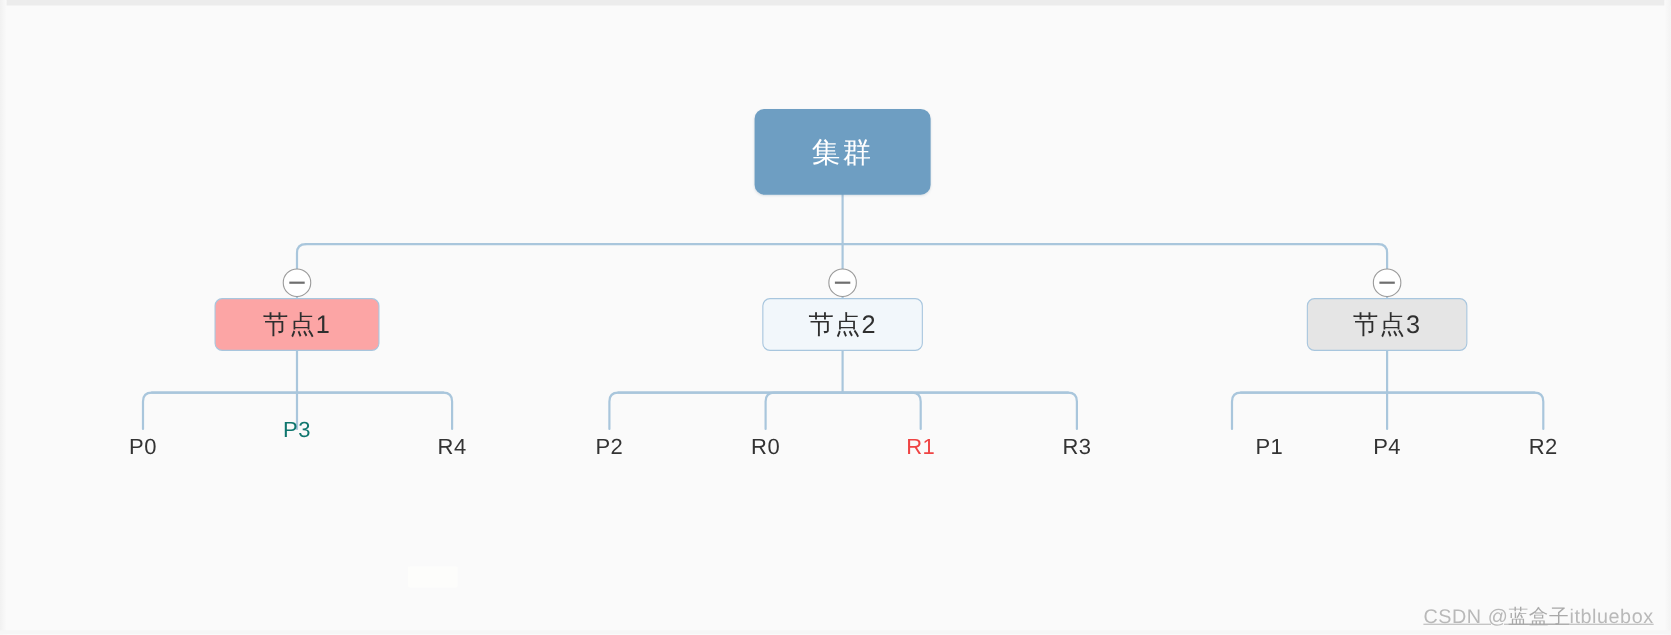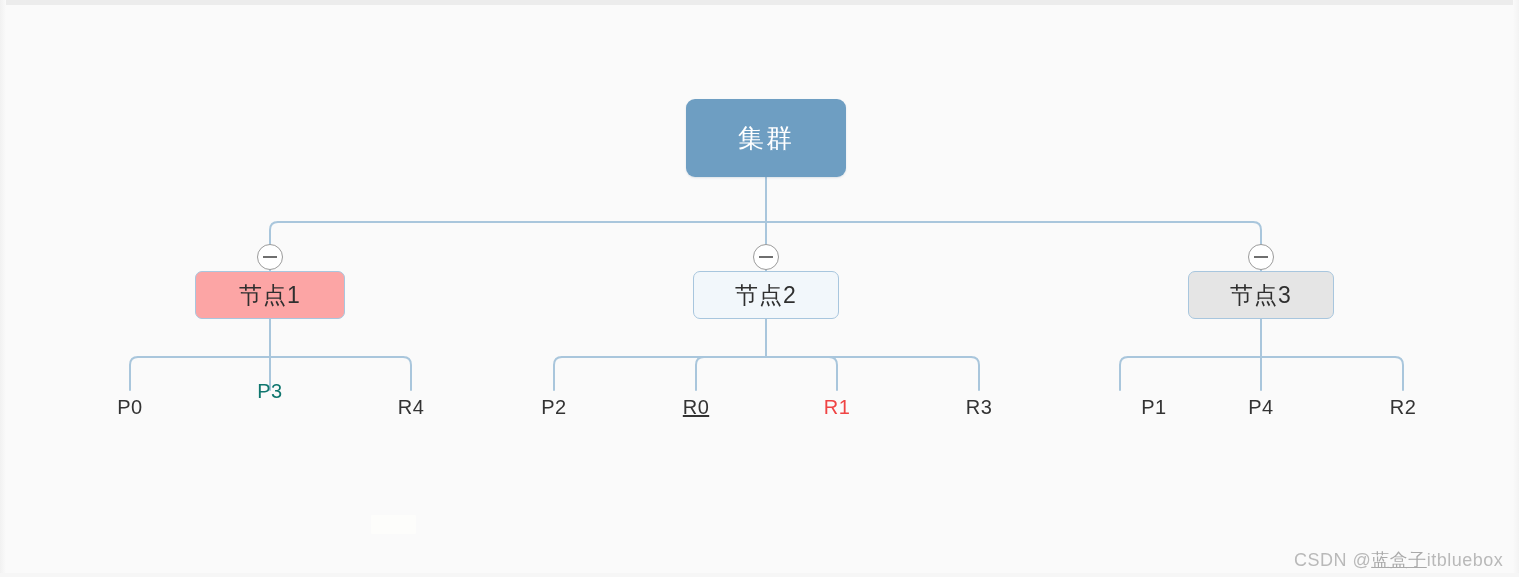--- a/index.html
+++ b/index.html
@@ -174,33 +174,33 @@
       <div class="leaf-label" style="left: 130px; top: 396px; color: rgb(51, 51, 51);">P0</div>
       <div class="leaf-label" style="left: 270px; top: 380px; color: #0f766e;">P3</div>
       <div class="leaf-label" style="left: 411px; top: 396px; color: rgb(51, 51, 51);">R4</div>
       <div class="node-box" style="left: 693px; top: 271px; width: 146px; height: 48px; background: rgb(242, 247, 251); border: 1.6px solid rgb(168, 198, 222);">
         <span style="color: rgb(47, 47, 47);">节点2</span>
       </div>
       <div class="toggle" style="left: 753px; top: 244px; border-color: rgb(155, 155, 155); background: rgb(255, 255, 255);">
         <div class="bar" style="background: rgb(111, 111, 111);"></div>
       </div>
       <div class="leaf-label" style="left: 554px; top: 396px; color: rgb(51, 51, 51);">P2</div>
-      <div class="leaf-label" style="left: 696px; top: 396px; color: rgb(51, 51, 51); text-decoration: underline;">R0</div>
+      <div class="leaf-label" style="left: 696px; top: 396px; color: rgb(51, 51, 51);">R0</div>
       <div class="leaf-label" style="left: 837px; top: 396px; color: #ef4444;">R1</div>
       <div class="leaf-label" style="left: 979px; top: 396px; color: rgb(51, 51, 51);">R3</div>
       <div class="node-box" style="left: 1188px; top: 271px; width: 146px; height: 48px; background: #e5e5e5; border: 1.6px solid rgb(168, 198, 222);">
         <span style="color: rgb(47, 47, 47);">节点3</span>
       </div>
       <div class="toggle" style="left: 1248px; top: 244px; border-color: rgb(155, 155, 155); background: rgb(255, 255, 255);">
         <div class="bar" style="background: rgb(111, 111, 111);"></div>
       </div>
       <div class="leaf-label" style="left: 1120px; top: 396px; color: rgb(51, 51, 51); margin-left: 34px;">P1</div>
       <div class="leaf-label" style="left: 1261px; top: 396px; color: rgb(51, 51, 51);">P4</div>
       <div class="leaf-label" style="left: 1403px; top: 396px; color: rgb(51, 51, 51);">R2</div>
     </div>
 
   <div class="artifact" style="left:371px; top:515px; width:45px; height:19px;"></div>
 
-  <div class="watermark" style="left: 1294px; top: 548px; color: rgb(185, 185, 185);">
+  <div class="watermark" style="left: 1294px; top: 548px; color: rgb(185, 185, 185); text-decoration: underline;">
     <span>CSDN @</span><span class="link">蓝盒子</span><span>itbluebox</span>
   </div>
 
 </div>
 
 </body></html>

